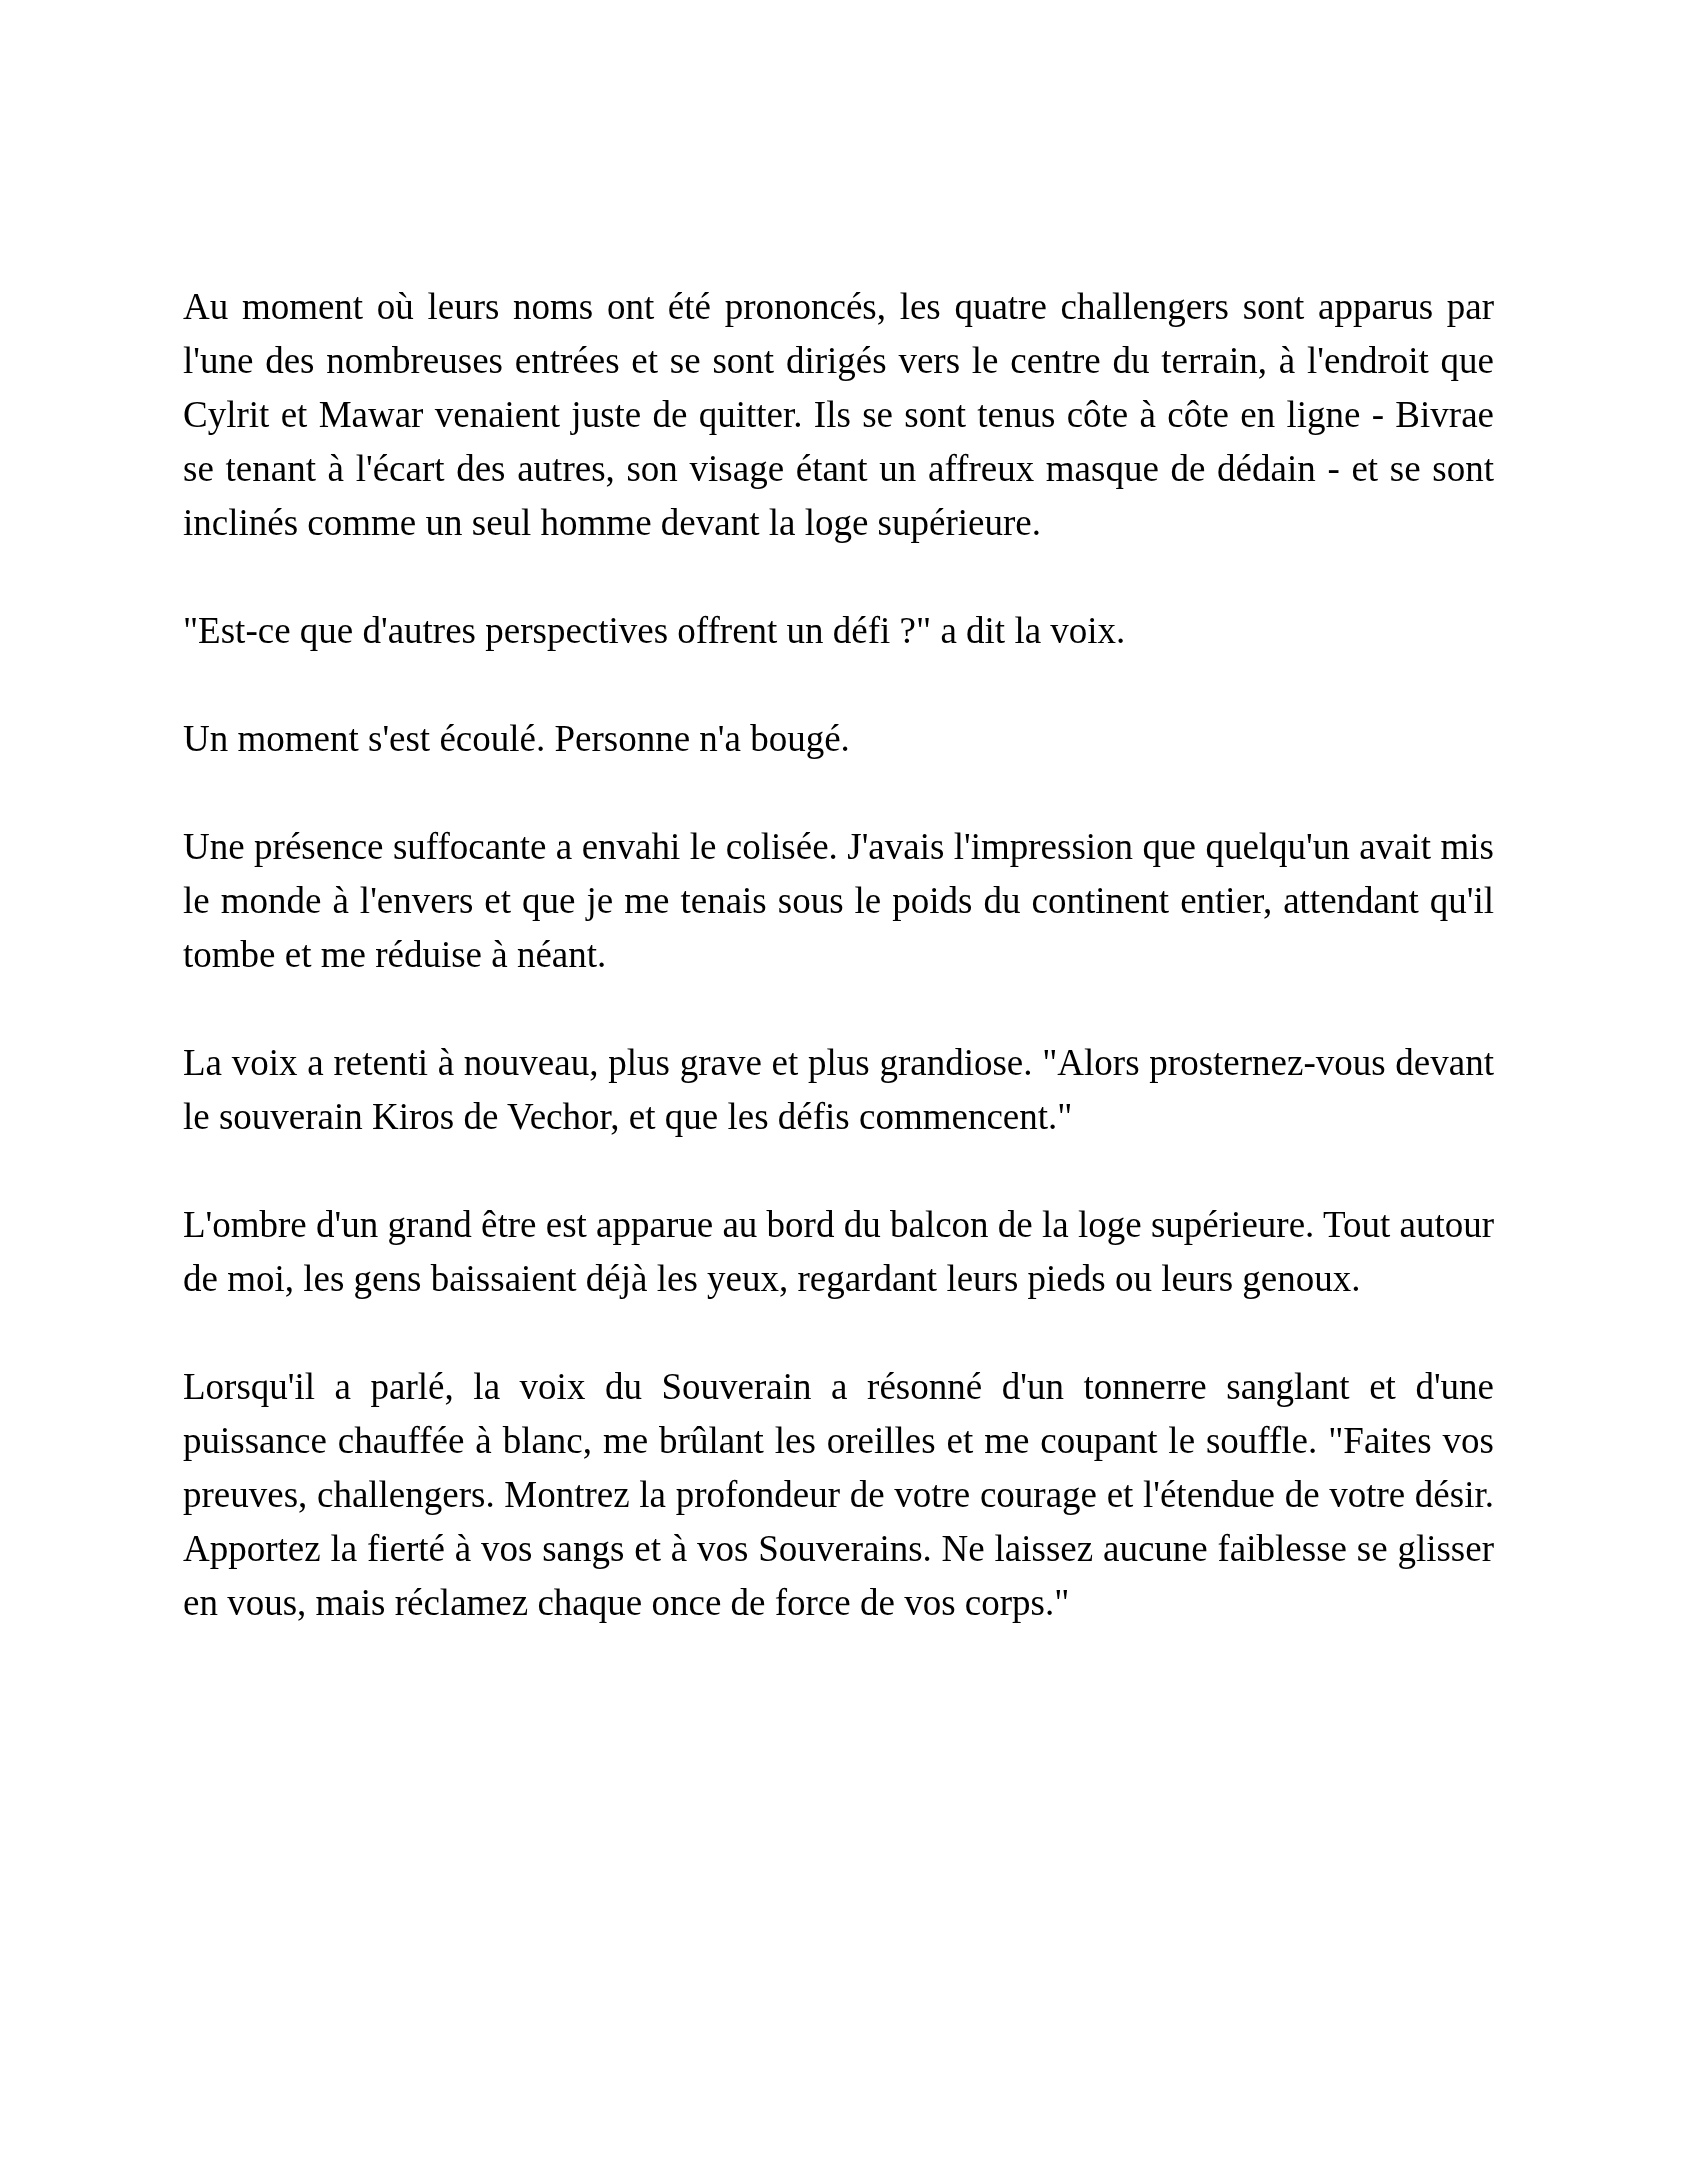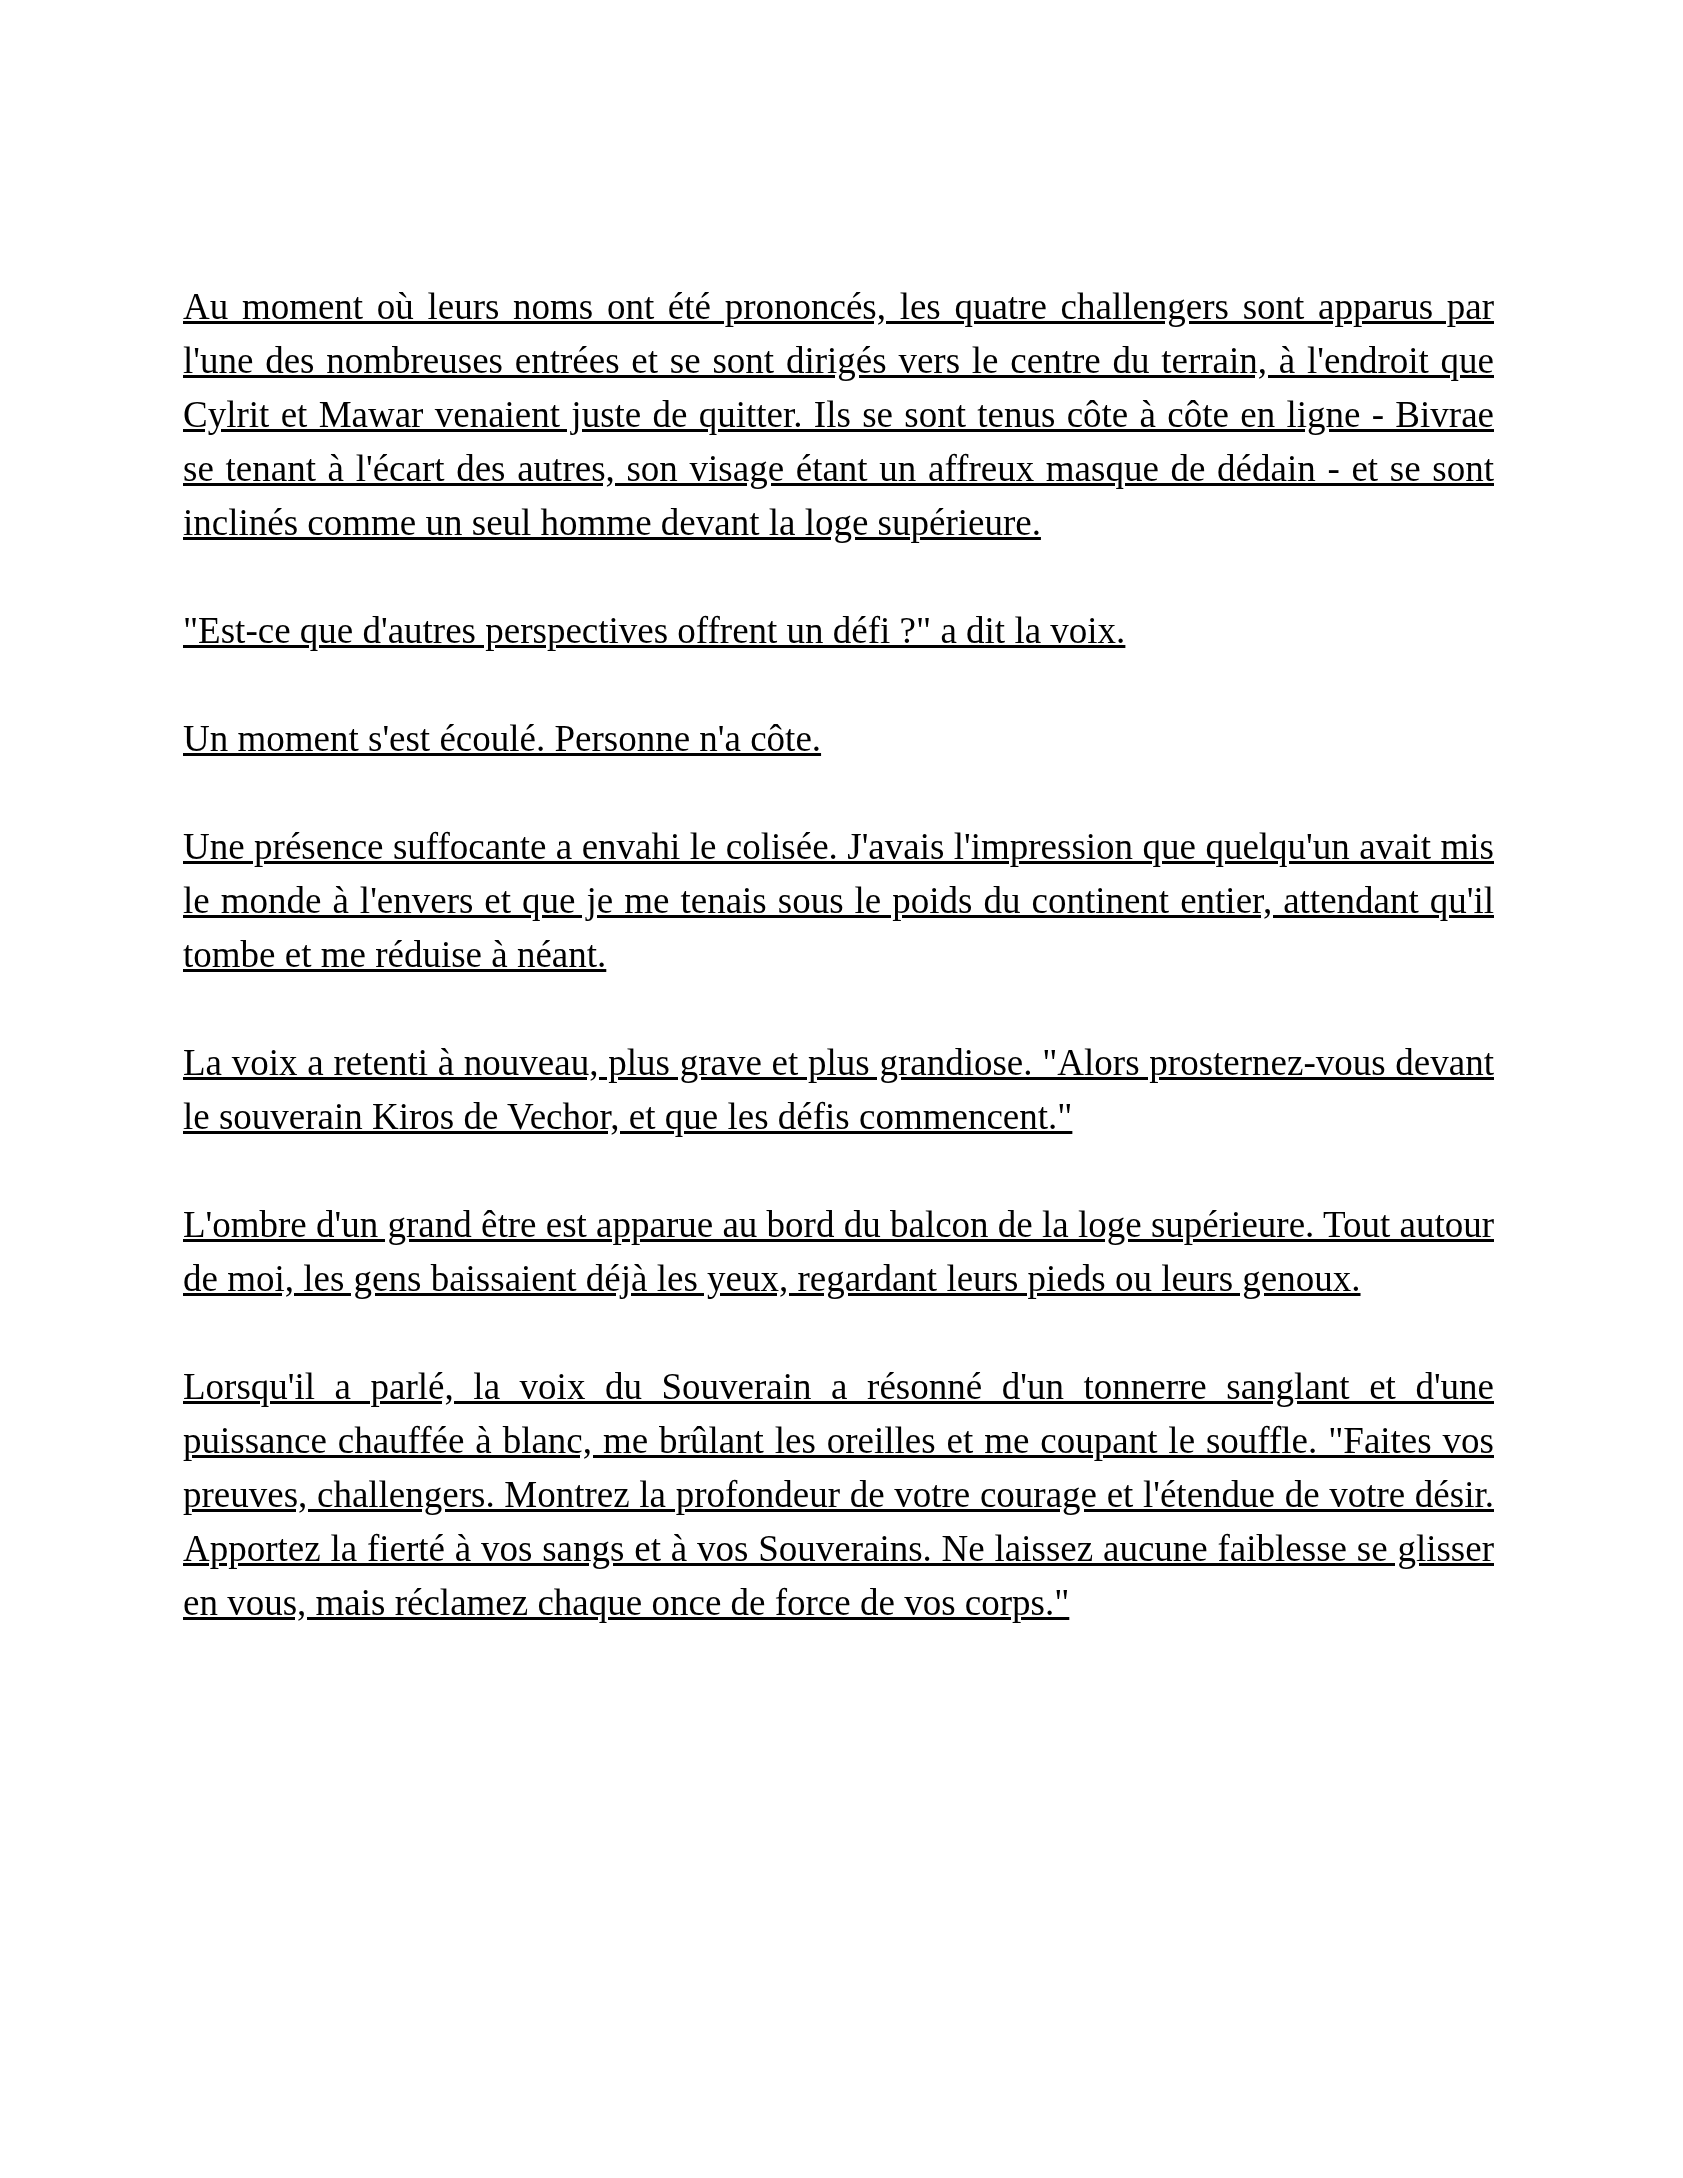--- a/index.html
+++ b/index.html
@@ -21,31 +21,30 @@
       font-family: "Liberation Serif", "DejaVu Serif", serif;
       font-size: 37px;
       line-height: 54px;
       color: #000000;
     }
     .para {
       margin: 0 4px 54px 0;
       text-align: justify;
       text-align-last: left;
       hyphens: none;
-      text-decoration: underline;
     }
     .para:last-child {
       margin-bottom: 0;
     }
   </style>
 </head>
 <body>
 
 <div class="page">
   <p class="para">Au moment où leurs noms ont été prononcés, les quatre challengers sont apparus par l'une des nombreuses entrées et se sont dirigés vers le centre du terrain, à l'endroit que Cylrit et Mawar venaient juste de quitter. Ils se sont tenus côte à côte en ligne - Bivrae se tenant à l'écart des autres, son visage étant un affreux masque de dédain - et se sont inclinés comme un seul homme devant la loge supérieure.</p>
   <p class="para">"Est-ce que d'autres perspectives offrent un défi ?" a dit la voix.</p>
-  <p class="para">Un moment s'est écoulé. Personne n'a côte.</p>
+  <p class="para">Un moment s'est écoulé. Personne n'a bougé.</p>
   <p class="para">Une présence suffocante a envahi le colisée. J'avais l'impression que quelqu'un avait mis le monde à l'envers et que je me tenais sous le poids du continent entier, attendant qu'il tombe et me réduise à néant.</p>
   <p class="para">La voix a retenti à nouveau, plus grave et plus grandiose. "Alors prosternez-vous devant le souverain Kiros de Vechor, et que les défis commencent."</p>
   <p class="para">L'ombre d'un grand être est apparue au bord du balcon de la loge supérieure. Tout autour de moi, les gens baissaient déjà les yeux, regardant leurs pieds ou leurs genoux.</p>
   <p class="para">Lorsqu'il a parlé, la voix du Souverain a résonné d'un tonnerre sanglant et d'une puissance chauffée à blanc, me brûlant les oreilles et me coupant le souffle. "Faites vos preuves, challengers. Montrez la profondeur de votre courage et l'étendue de votre désir. Apportez la fierté à vos sangs et à vos Souverains. Ne laissez aucune faiblesse se glisser en vous, mais réclamez chaque once de force de vos corps."</p>
 </div>
 
 
 </body></html>

